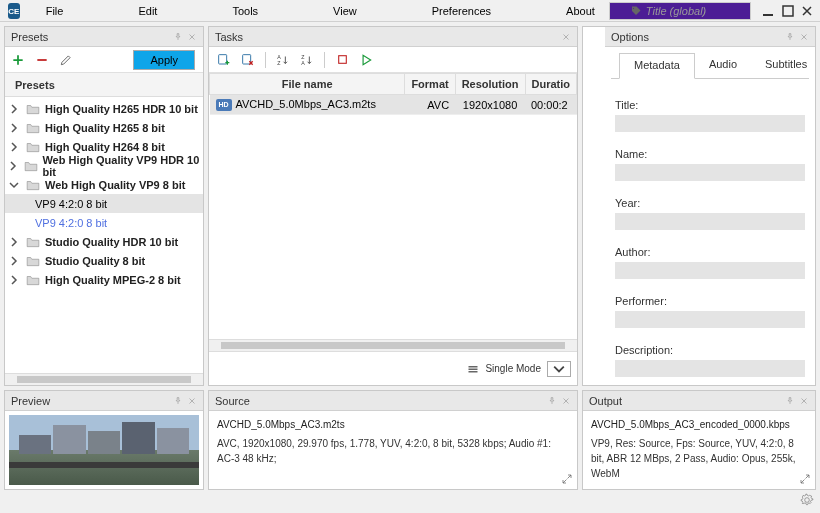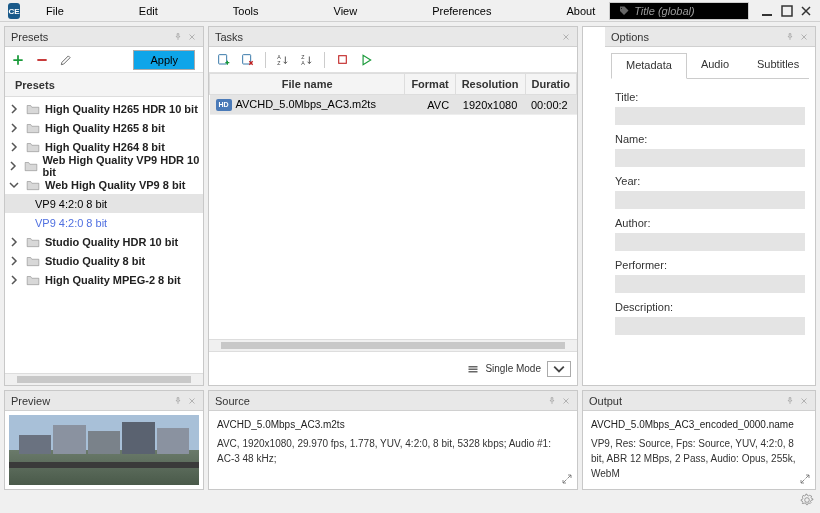--- a/index.html
+++ b/index.html
@@ -3,21 +3,21 @@
 <meta charset="utf-8">
 <style>
   * { box-sizing: border-box; margin: 0; padding: 0; font-family: Arial, sans-serif; }
   body { width: 820px; height: 513px; background: #f0f0f0; font-size: 11px; overflow: hidden; position: relative; }
   
   .menubar { height: 22px; background: #f0f0f0; display: flex; align-items: center; padding: 0 4px; border-bottom: 1px solid #d0d0d0; }
   .app-icon { width: 16px; height: 16px; background: #1a5a8a; border-radius: 3px; margin: 0 12px 0 4px; position: relative; }
   .app-icon::after { content: "CE"; color: white; font-size: 8px; font-weight: bold; position: absolute; top: 50%; left: 50%; transform: translate(-50%,-50%); }
   .menu-item { padding: 0 14px; cursor: pointer; font-size: 11px; }
   .menu-spacer { flex: 1; }
-  .title-search { width: 179px; height: 18px; border: 1px solid #ccc; display: flex; align-items: center; padding: 0 8px; color: #999; font-style: italic; margin-right: 8px; background: #000000; }
+  .title-search { width: 179px; height: 18px; border: 1px solid #ccc; display: flex; align-items: center; padding: 0 20px; color: #999; font-style: italic; margin-right: 8px; background: #4c1d95; }
   .title-search svg { width: 12px; height: 12px; margin-right: 4px; fill: #666; }
   .winbtn { width: 26px; height: 20px; display: flex; align-items: center; justify-content: center; cursor: pointer; }
   
   .content { display: grid; grid-template-columns: 200px 370px 1fr; grid-template-rows: 360px 100px; height: 470px; gap: 4px; padding: 4px; }
   
   .panel { background: #fff; border: 1px solid #c8c8c8; display: flex; flex-direction: column; overflow: hidden; }
   .panel-header { height: 20px; background: #e8e8e8; display: flex; align-items: center; padding: 0 6px; border-bottom: 1px solid #d0d0d0; font-size: 11px; color: #333; }
   .panel-header .sp { flex: 1; }
   .panel-header svg { width: 10px; height: 10px; fill: #666; margin-left: 4px; cursor: pointer; }
   
@@ -54,24 +54,24 @@
   .task-table td { border-bottom: 1px solid #eee; padding: 3px 6px; }
   .task-table tr.selrow { background: #e4e4e4; }
   .hd-badge { display: inline-block; width: 16px; height: 12px; background: #4a7ab8; color: white; font-size: 7px; font-weight: bold; text-align: center; line-height: 12px; border-radius: 2px; margin-right: 4px; vertical-align: middle; }
   
   .mode-bar { height: 34px; border-top: 1px solid #ddd; display: flex; align-items: center; justify-content: flex-end; padding: 0 6px; gap: 6px; font-size: 10px; color: #333; }
   .mode-bar svg { width: 12px; height: 12px; fill: #555; }
   .mode-dropdown { width: 24px; height: 16px; border: 1px solid #aaa; display: flex; align-items: center; justify-content: center; cursor: pointer; }
   
   .options-tabs { height: 26px; display: flex; border-bottom: 1px solid #ccc; margin: 6px 6px 0 6px; }
   .opt-tab { padding: 5px 14px; font-size: 11px; cursor: pointer; color: #333; }
-  .opt-tab.active { border: 1px solid #ccc; border-bottom: 1px solid #fff; background: #fff; margin-bottom: -1px; }
+  .opt-tab.active { border: 1px solid #ccc; border-bottom: 1px solid #fff; background: #fff; margin-bottom: -1px; margin-left: 8px; }
   
   .metadata-form { padding: 8px 10px; display: flex; flex-direction: column; gap: 4px; flex: 1; overflow: auto; }
-  .field-label { font-size: 11px; color: #333; margin-top: 4px; }
+  .field-label { font-size: 11px; color: #333; margin-top: 12px; }
   .field-input { height: 18px; border: none; background: #e4e4e4; width: 100%; padding: 0 4px; font-size: 11px; }
   
   .preview-body { flex: 1; padding: 4px; display: flex; flex-direction: column; }
   .preview-img { flex: 1; background: linear-gradient(180deg, #a8c0d8 0%, #a8c0d8 50%, #6a7a6a 50%, #4a5a4a 100%); position: relative; overflow: hidden; }
   .preview-buildings { position: absolute; top: 10%; left: 5%; width: 90%; height: 45%; display: flex; gap: 2px; align-items: flex-end; }
   .bld { background: #7a8a9a; flex: 1; }
   .bld:nth-child(1) { height: 60%; background:#6a7280;}
   .bld:nth-child(2) { height: 90%; background:#8a92a0;}
   .bld:nth-child(3) { height: 70%; background:#7a828a;}
   .bld:nth-child(4) { height: 100%; background:#5a6270;}
@@ -444,21 +444,21 @@
       <span>Output</span>
         <span class="sp"></span>
       <svg viewBox="0 0 24 24">
           <path d="M14 4v5l2 2v1H8v-1l2-2V4h4zm-2 9v6" stroke="#666" fill="none"></path>
         </svg>
       <svg viewBox="0 0 24 24">
           <path d="M6 6l12 12M18 6L6 18" stroke="#666"></path>
         </svg>
     </div>
     <div class="info-body">
-      <div class="info-fn">AVCHD_5.0Mbps_AC3_encoded_0000.name</div>
+      <div class="info-fn">AVCHD_5.0Mbps_AC3_encoded_0000.kbps</div>
       <div class="info-detail">VP9, Res: Source, Fps: Source, YUV, 4:2:0, 8  bit, ABR 12 MBps, 2 Pass, Audio: Opus, 255k, WebM</div>
       <svg class="expand-ic" viewBox="0 0 24 24">
           <path d="M4 14v6h6M20 10V4h-6M4 20l7-7M20 4l-7 7" stroke="#666" fill="none" stroke-width="1.5"></path>
         </svg>
     </div>
   </div>
 </div>
 
 <div class="footer">
   <svg viewBox="0 0 24 24">

